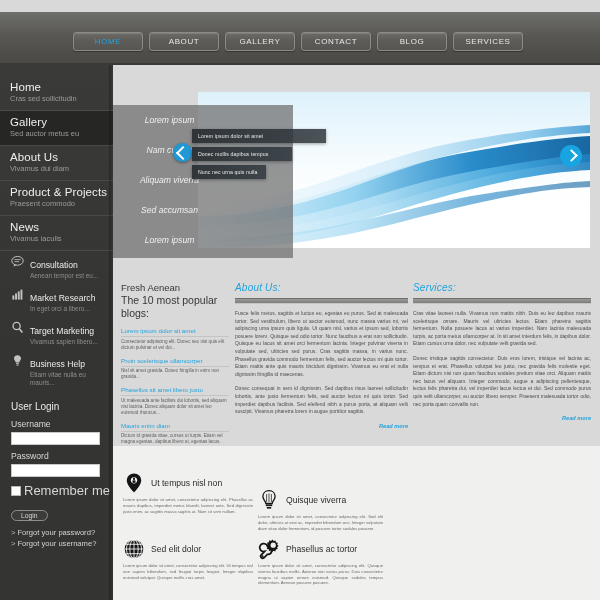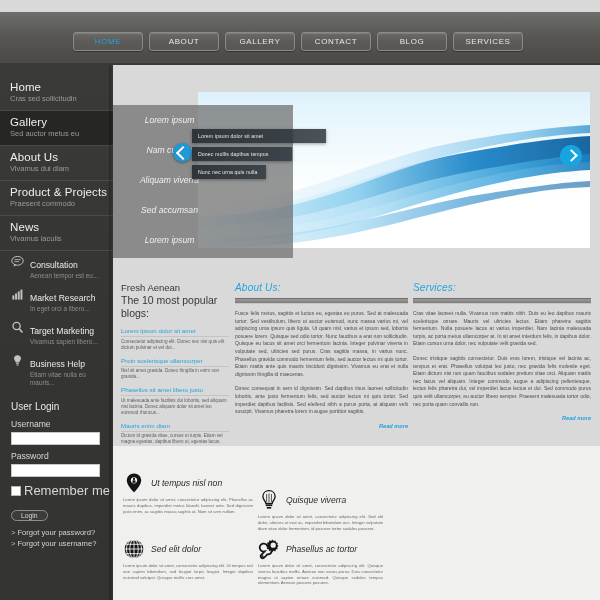--- a/index.html
+++ b/index.html
@@ -132,21 +132,21 @@
   .sec-p{color:#4d4d4b;font-size:5px;line-height:7.6px;text-align:justify;margin:0 0 7px 0;}
   .readmore{color:#22a3dd;font-size:5.6px;font-style:italic;font-weight:bold;text-align:right;display:block;cursor:pointer;}
 
   
   .features{position:absolute;left:113px;top:434px;width:487px;height:166px;background:#f0f0ef;}
   .feat{position:absolute;}
   .f1{left:10px;top:26px;width:130px;}
   .f2{left:145px;top:43px;width:125px;}
   .f3{left:10px;top:92px;width:130px;}
   .f4{left:145px;top:92px;width:125px;}
-  .f-row{display:flex;align-items:flex-end;gap:6px;font-style:italic;}
+  .f-row{display:flex;align-items:flex-end;gap:6px;}
   .f-ico{width:22px;height:22px;flex:0 0 22px;}
   .f-ico svg{display:block;}
   .f-t{color:#2b2b29;font-size:8.6px;line-height:22px;}
   .f-d{color:#6b6b69;font-size:4.2px;line-height:5.8px;text-align:justify;margin-top:3px;}
 </style>
 </head>
 <body>
 
 <div class="page">
 

